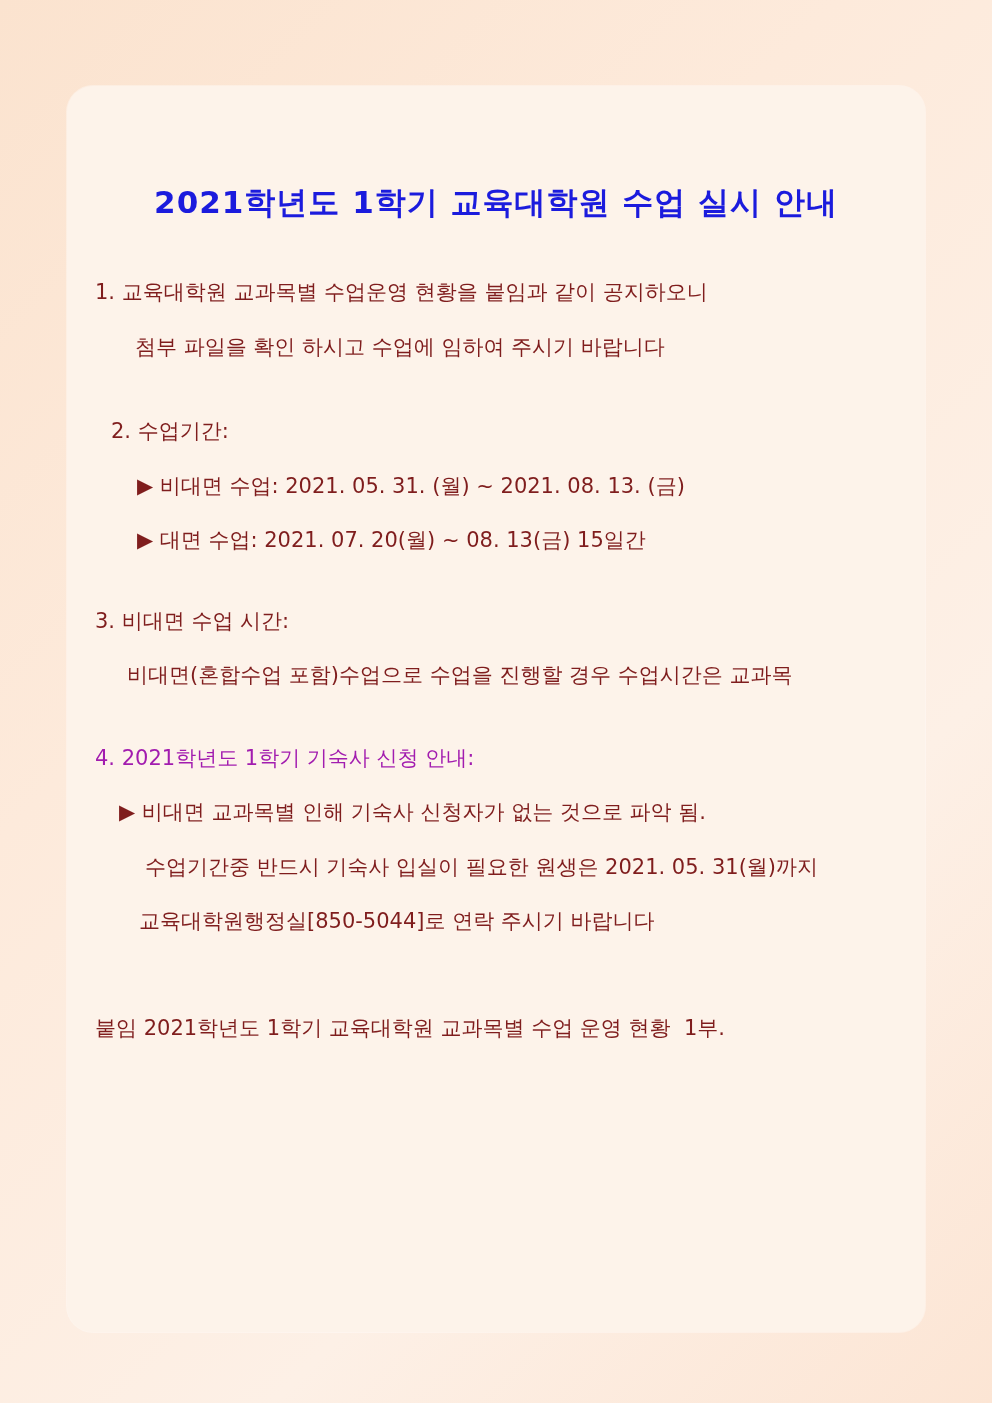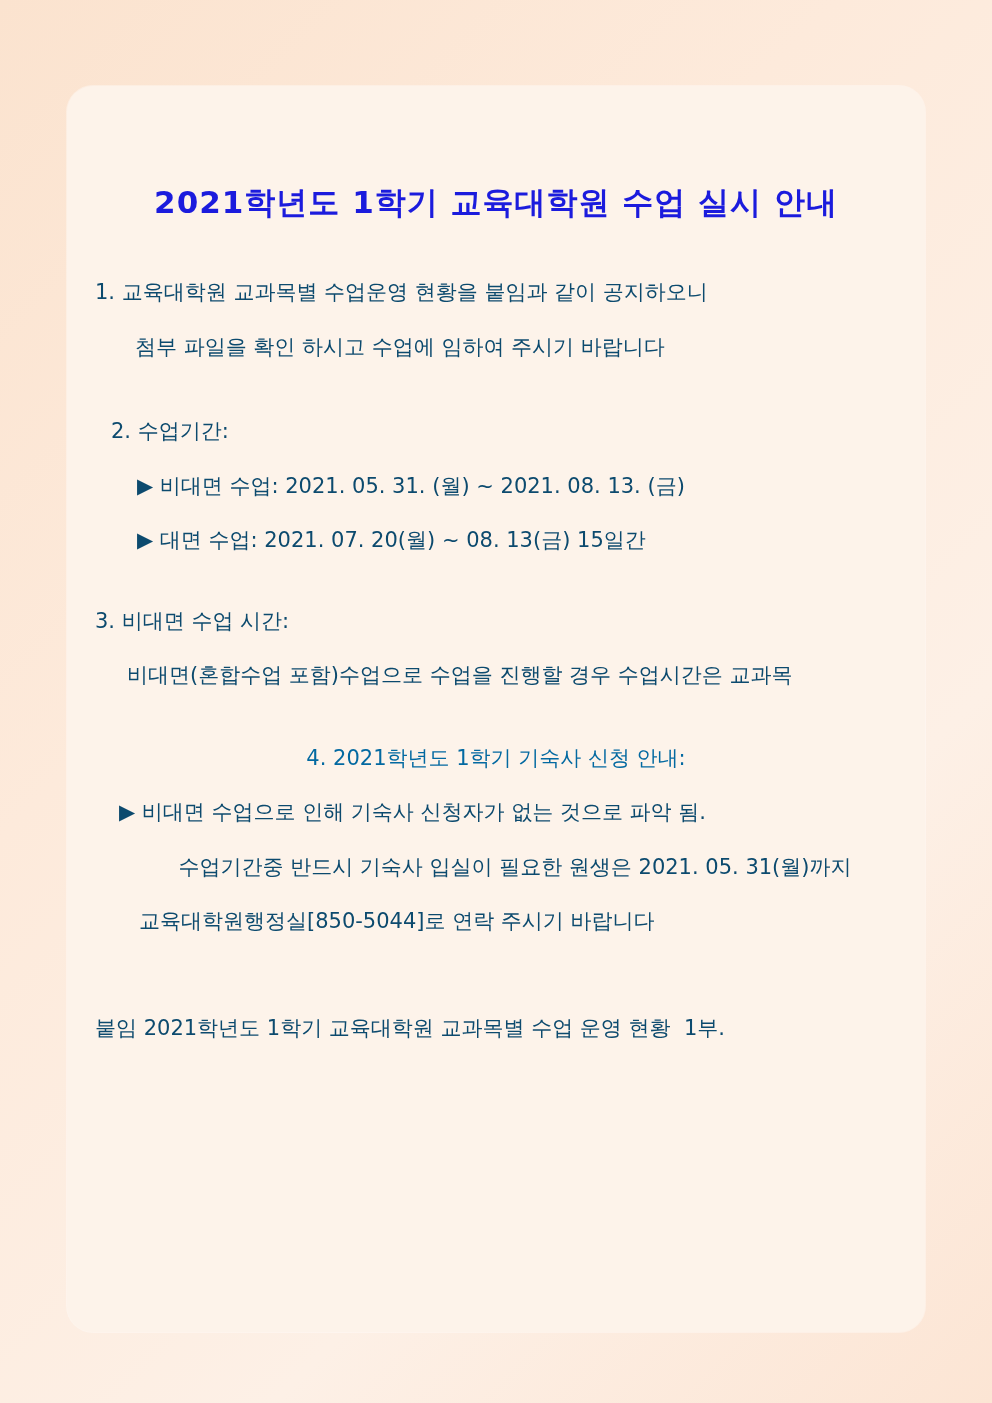--- a/index.html
+++ b/index.html
@@ -38,42 +38,41 @@
   }
 
   .body-block {
     position: absolute;
     left: 28px;
     top: 190px;
     width: 802px;
   }
 
   .line {
-    color: #0c4a6e;
+    color: #7f1d1d;
     font-size: 21px;
     line-height: 1.55;
     white-space: pre;
   }
 
   .line.blue {
-    color: #0369a1;
-    text-align: center;
+    color: #a21caf;
   }
 
   .ln-item1      { margin-left: 0px;   margin-top: 0px; }
   .ln-item1b     { margin-left: 40px;  margin-top: 22px; }
   .ln-item2      { margin-left: 16px;  margin-top: 52px; }
   .ln-item2a     { margin-left: 42px;  margin-top: 22px; }
   .ln-item2b     { margin-left: 42px;  margin-top: 22px; }
   .ln-item3      { margin-left: 0px;   margin-top: 48px; }
   .ln-item3a     { margin-left: 32px;  margin-top: 22px; }
   .ln-item3b     { margin-left: 32px;  margin-top: 22px; }
   .ln-item4      { margin-left: 0px;   margin-top: 50px; }
   .ln-item4a     { margin-left: 24px;  margin-top: 22px; }
-  .ln-item4b     { margin-left: 38px;  margin-top: 22px; text-align: center; }
+  .ln-item4b     { margin-left: 50px;  margin-top: 22px; }
   .ln-item4c     { margin-left: 44px;  margin-top: 22px; }
   .ln-attach     { margin-left: 0px;   margin-top: 74px; }
 </style>
 </head>
 <body>
 
 <div class="page-frame">
 
   <div class="doc-title">2021학년도 1학기 교육대학원 수업 실시 안내</div>
 
@@ -89,21 +88,21 @@
 
     <div class="line ln-item2b">▶ 대면 수업: 2021. 07. 20(월) ~ 08. 13(금) 15일간</div>
 
     <div class="line ln-item3">3. 비대면 수업 시간:</div>
 
     <div class="line ln-item3a">비대면(혼합수업 포함)수업으로 수업을 진행할 경우 수업시간은 교과목</div>
 
 
     <div class="line blue ln-item4">4. 2021학년도 1학기 기숙사 신청 안내:</div>
 
-    <div class="line ln-item4a">▶ 비대면 수업으로 인해 기숙사 신청자가 없는 것으로 파악 됨.</div>
+    <div class="line ln-item4a">▶ 비대면 교과목별 인해 기숙사 신청자가 없는 것으로 파악 됨.</div>
 
     <div class="line ln-item4b">수업기간중 반드시 기숙사 입실이 필요한 원생은 2021. 05. 31(월)까지</div>
 
     <div class="line ln-item4c">교육대학원행정실[850-5044]로 연락 주시기 바랍니다</div>
 
     <div class="line ln-attach">붙임 2021학년도 1학기 교육대학원 교과목별 수업 운영 현황  1부.</div>
 
   </div>
 </div>
 

